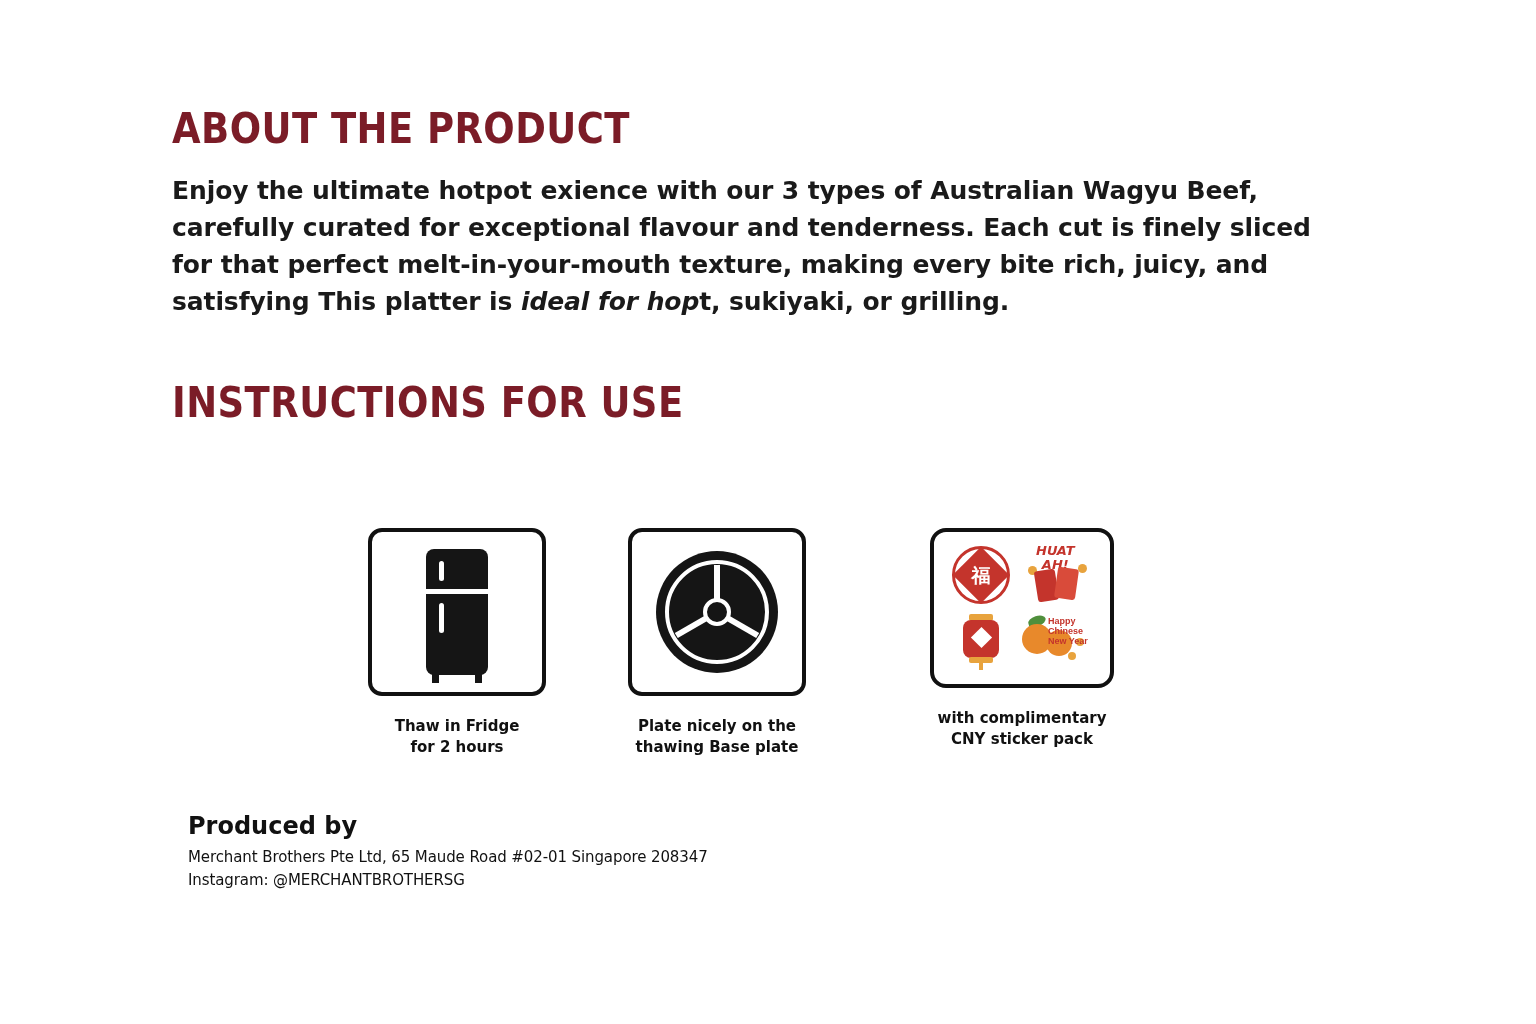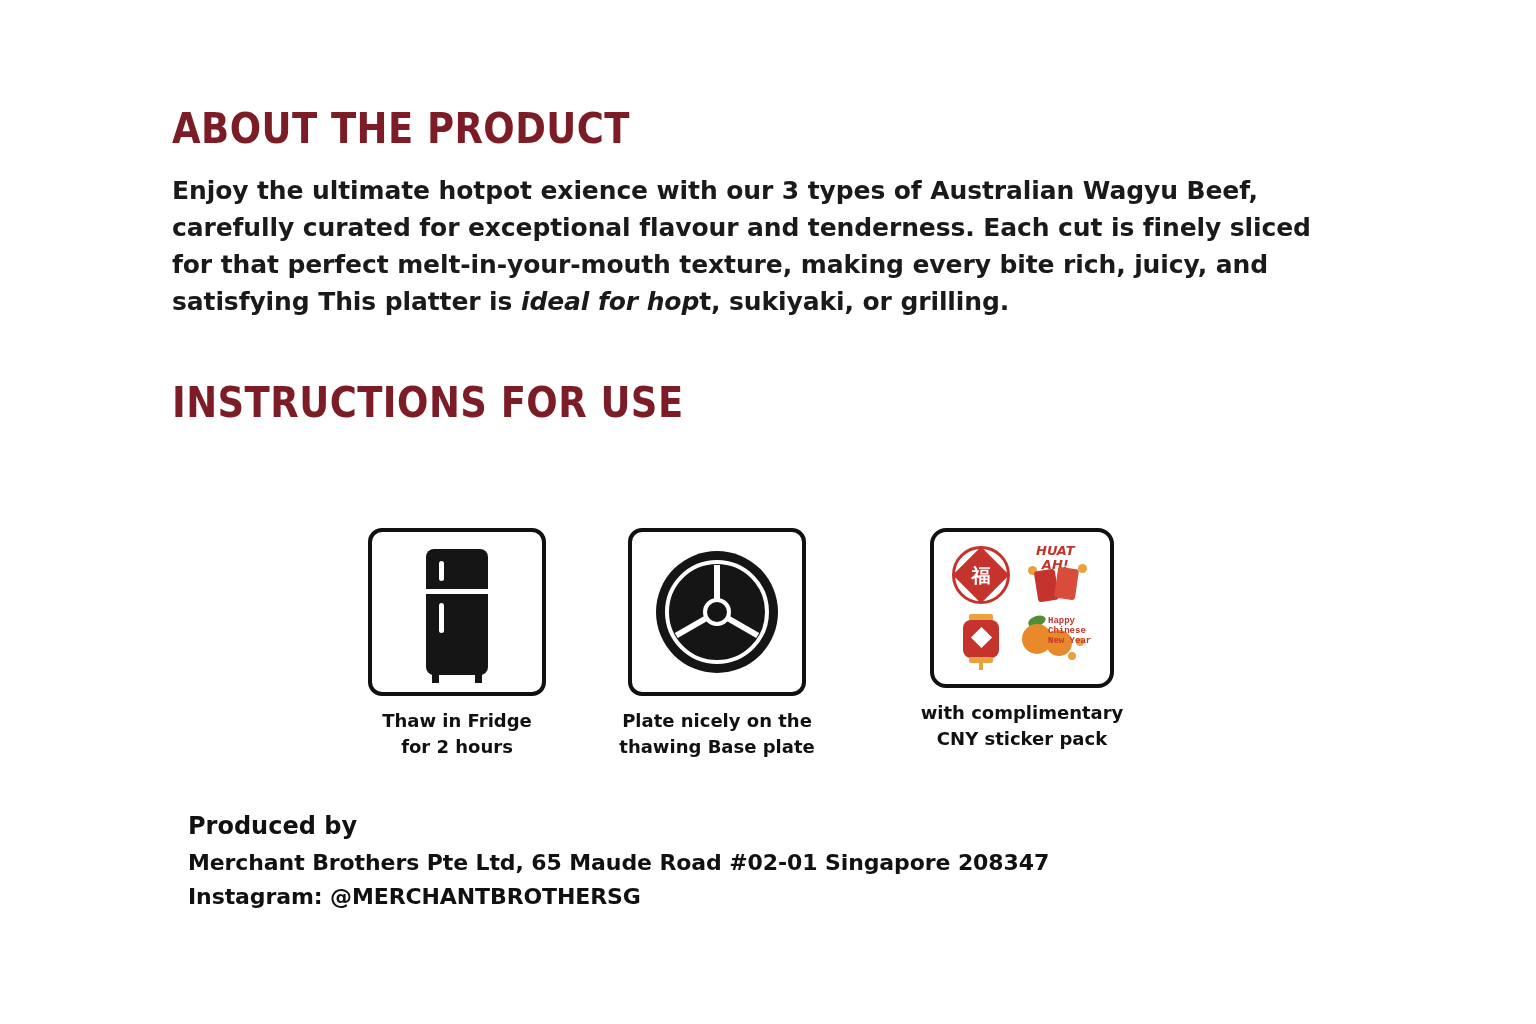--- a/index.html
+++ b/index.html
@@ -82,26 +82,26 @@
     align-items: center;
     justify-content: center;
     box-sizing: border-box;
   }
   .icon-box.sticker-box {
     width: 184px;
     height: 160px;
     border-radius: 16px;
   }
   .step-caption {
-    margin-top: 12px;
+    margin-top: 20px;
     text-align: center;
     color: #111111;
     font-family: "DejaVu Sans", sans-serif;
     font-weight: bold;
-    font-size: 18px;
+    font-size: 15px;
     line-height: 1.42;
   }
 
   
   .fridge {
     position: relative;
     width: 62px;
     height: 126px;
     background: #151515;
     border-radius: 8px;
@@ -360,21 +360,21 @@
     background: #4f8f3c;
     border-radius: 50% 50% 50% 0;
     transform: rotate(-18deg);
   }
   .st-orange .greet {
     position: absolute;
     left: 30px;
     top: 8px;
     width: 46px;
     color: #c4342c;
-    font-family: Liberation Mono, monospace;
+    font-family: Liberation Sans, sans-serif;
     font-weight: bold;
     font-size: 9px;
     line-height: 1.12;
   }
   .st-orange .blossom {
     position: absolute;
     width: 8px;
     height: 8px;
     background: #e8a33d;
     border-radius: 50%;
@@ -389,22 +389,22 @@
     top: 812px;
     color: #111111;
     font-family: "DejaVu Sans", sans-serif;
   }
   .footer .produced {
     font-weight: bold;
     font-size: 24px;
     margin-bottom: 6px;
   }
   .footer .line {
-    font-weight: bold;
-    font-size: 22px;
+    font-weight: normal;
+    font-size: 15px;
     line-height: 1.55;
     letter-spacing: -0.1px;
   }
 </style>
 </head>
 <body>
 
 <div class="page">
 
   <div class="content">

